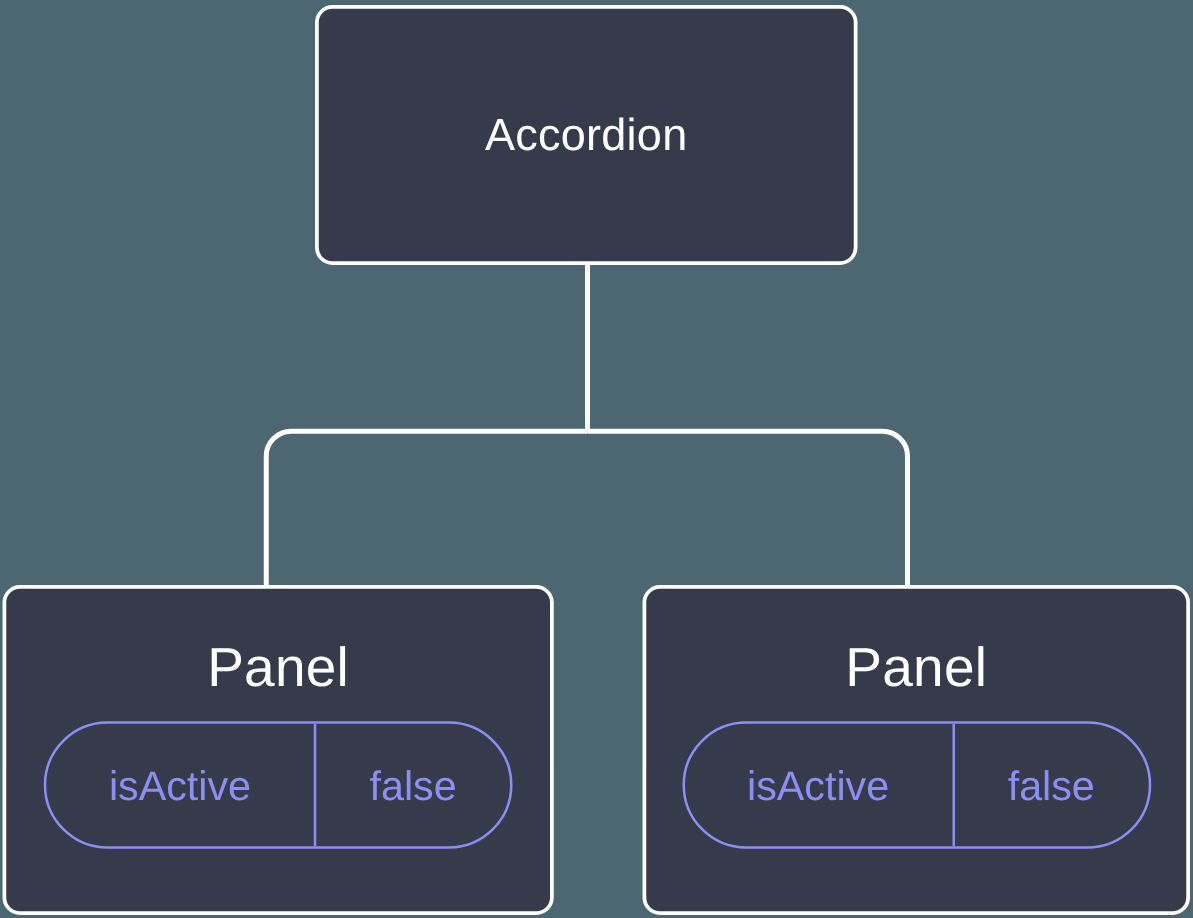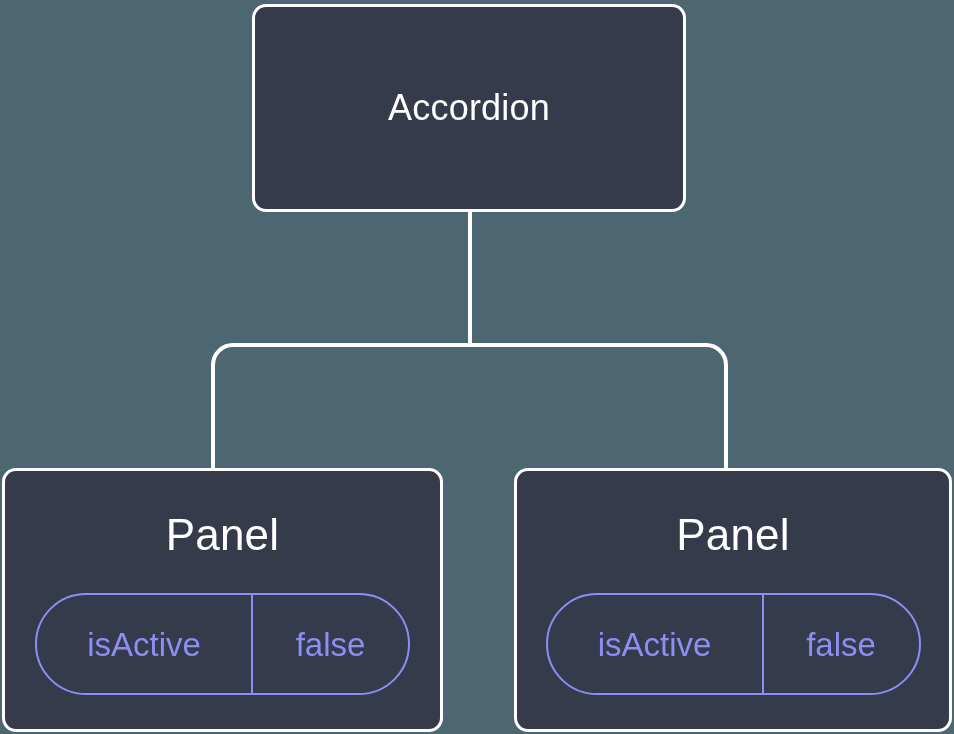--- a/index.html
+++ b/index.html
@@ -67,21 +67,21 @@
     line-height: 1;
     letter-spacing: 0.2px;
     white-space: nowrap;
   }
   .node-root .node-title {
     font-size: 36px;
   }
 
   
   .chip {
-    margin-top: 36px;
+    margin-top: 20px;
     height: 102px;
     display: flex;
     align-items: stretch;
     border: 2px solid #8b8ff5;
     border-radius: 51px;
     color: #8b8ff5;
     box-sizing: border-box;
     overflow: hidden;
   }
   .chip-left {

